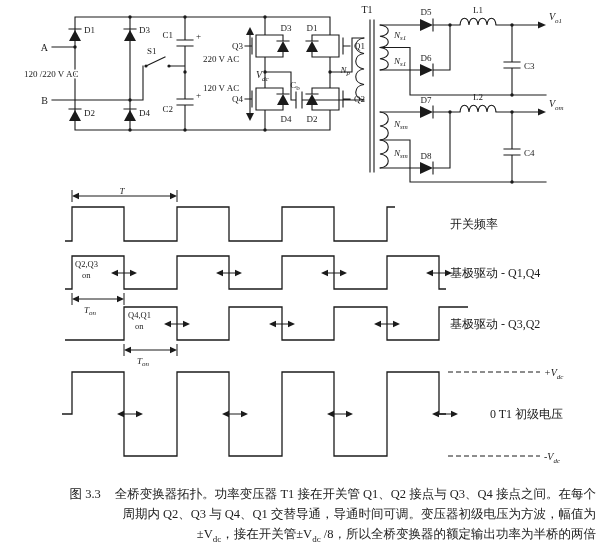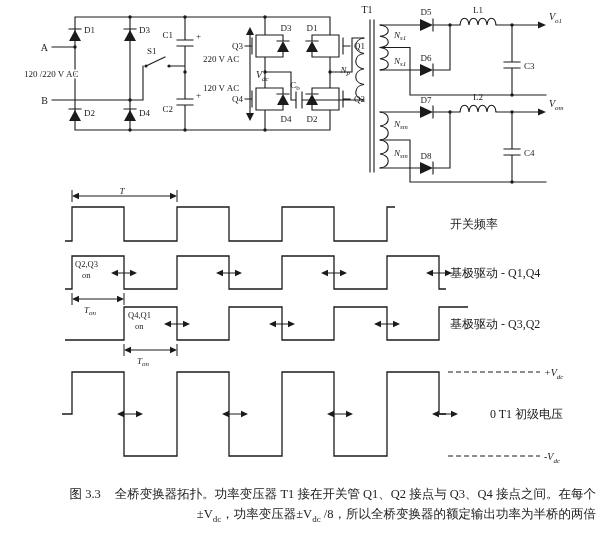--- a/index.html
+++ b/index.html
@@ -235,17 +235,20 @@
       <text class="lbl it" x="544" y="274"><tspan>-V</tspan><tspan class="sub" dy="2.5">dc</tspan></text>
       <text class="cjk" x="490" y="232">0 T1 初级电压</text>
     </g>
   </svg>
 
   <div class="caption">
     <div class="cap-line">
       <span class="fig-label">图 3.3</span><span>全桥变换器拓扑。功率变压器 T1 接在开关管 Q1、Q2 接点与 Q3、Q4 接点之间。在每个</span>
     </div>
     <div class="cap-line indent">
-      <span>±V</span><sub>dc</sub><span>，功率变压器±V</span><sub>dc</sub><span> /8，所以全桥变换器的额定输出功率为半桥的两倍</span>
+      <span>周期内 Q2、Q3 与 Q4、Q1 交替导通，导通时间可调。变压器初级电压为方波，幅值为</span>
+    </div>
+    <div class="cap-line indent">
+      <span>±V</span><sub>dc</sub><span>，接在开关管±V</span><sub>dc</sub><span> /8，所以全桥变换器的额定输出功率为半桥的两倍</span>
     </div>
   </div>
 
 </div>
 
 </body></html>

